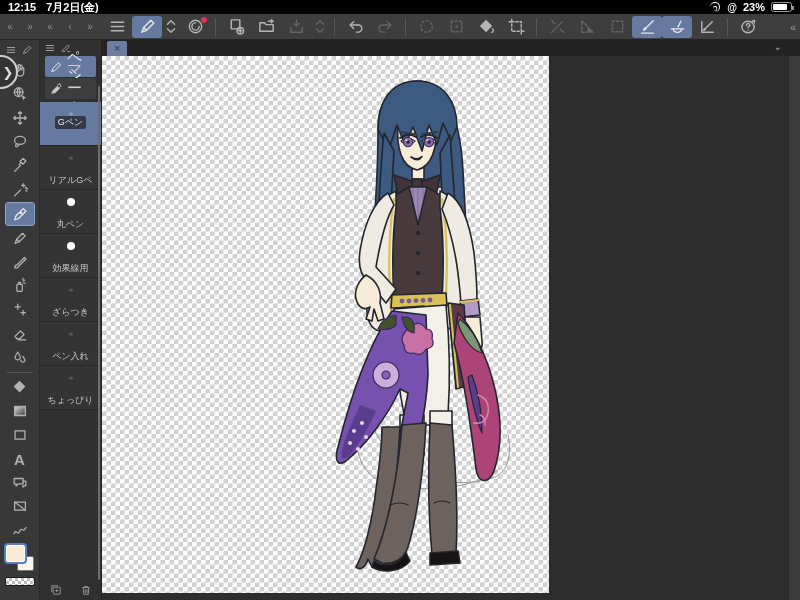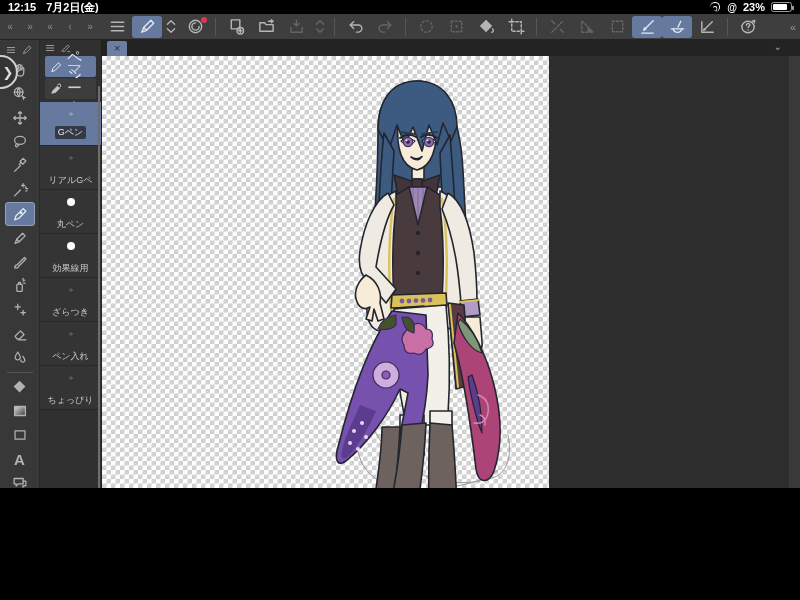--- a/index.html
+++ b/index.html
@@ -1,18 +1,18 @@
 <!DOCTYPE html>
 <html><head>
 <meta charset="utf-8">
 <style>
   * { margin:0; padding:0; box-sizing:border-box; }
   html,body { width:800px; height:600px; overflow:hidden; background:#000; }
   body { font-family:"Liberation Sans","DejaVu Sans",sans-serif; }
-  .screen { position:relative; width:800px; height:488px; background:#2d2d2d; overflow:hidden; }
+  .screen { position:relative; width:800px; height:600px; background:#2d2d2d; overflow:hidden; }
 
   
   .statusbar { position:absolute; left:0; top:0; width:800px; height:14px; background:#000;
     color:#fff; font-size:11px; font-weight:bold; display:flex; align-items:center; justify-content:space-between; padding:0 8px; }
   .sb-left { display:flex; gap:10px; align-items:center; }
   .sb-right { display:flex; gap:6px; align-items:center; font-weight:bold; }
   .wifi { width:13px; height:10px; position:relative; }
   .wifi i { position:absolute; left:50%; transform:translateX(-50%); border:solid #fff; border-width:1.6px 1.6px 0 0; border-radius:50%; }
   .batt { width:21px; height:10px; border:1px solid #9a9a9a; border-radius:2.5px; position:relative; padding:1px; }
   .batt::after { content:""; position:absolute; right:-3px; top:3px; width:2px; height:4px; background:#9a9a9a; border-radius:0 1px 1px 0; }
@@ -58,21 +58,21 @@
   
   .subtool { width:62px; background:#303030; border-right:1px solid #222; display:flex; flex-direction:column; flex:none; position:relative; }
   .subtool .hdr { height:15px; display:flex; align-items:center; gap:5px; padding:0 5px; }
   .st-group { height:21px; margin:1px 5px 0; border-radius:2px; display:flex; align-items:center; gap:4px; padding:0 4px; background:#3d3d3d; color:#cfcfcf; font-size:15px; }
   .st-group.sel { background:#66799e; color:#eef1f6; }
   .st-group svg { width:14px; height:14px; stroke:#c7c7c7; fill:none; stroke-width:1.4; flex:none; }
   .st-list { flex:1; margin-top:3px; overflow:hidden; }
   .st-item { height:44px; border-bottom:1px solid #272727; background:#343434; position:relative; }
   .st-item.sel { background:#66799e; }
   .st-item .label { position:absolute; left:0; right:0; bottom:2px; text-align:center; font-size:9px; color:#c9c9c9; white-space:nowrap; overflow:hidden; }
-  .st-item.sel .label { color:#e9ecf2; background:rgba(42,46,54,.85); width:max-content; max-width:56px; margin:4px auto; padding:0 3px; border-radius:2px; }
+  .st-item.sel .label { color:#e9ecf2; background:rgba(42,46,54,.85); width:max-content; max-width:56px; margin:14px auto; padding:0 3px; border-radius:2px; }
   .st-item .pv { position:absolute; left:50%; top:12px; transform:translate(-50%,-50%); }
   .pv.faint { width:4px; height:3px; background:#5a5a5a; border-radius:50%; }
   .st-item.sel .pv.faint { background:#8fa0c0; }
   .pv.dot { width:8px; height:8px; background:#fff; border-radius:50%; }
   .pv.blob { width:14px; height:12px; background:#fff; border-radius:45% 55% 50% 50%;
     box-shadow:inset 2px -2px 0 #8c8c8c, inset -3px 2px 0 #b5b5b5; }
   .st-scroll { position:absolute; right:1px; top:46px; bottom:20px; width:2px; background:#6e6e6e; border-radius:1px; }
   .st-footer { height:20px; display:flex; align-items:center; justify-content:center; gap:16px; }
   .st-footer svg { width:14px; height:14px; stroke:#9d9d9d; fill:none; stroke-width:1.3; }
 

